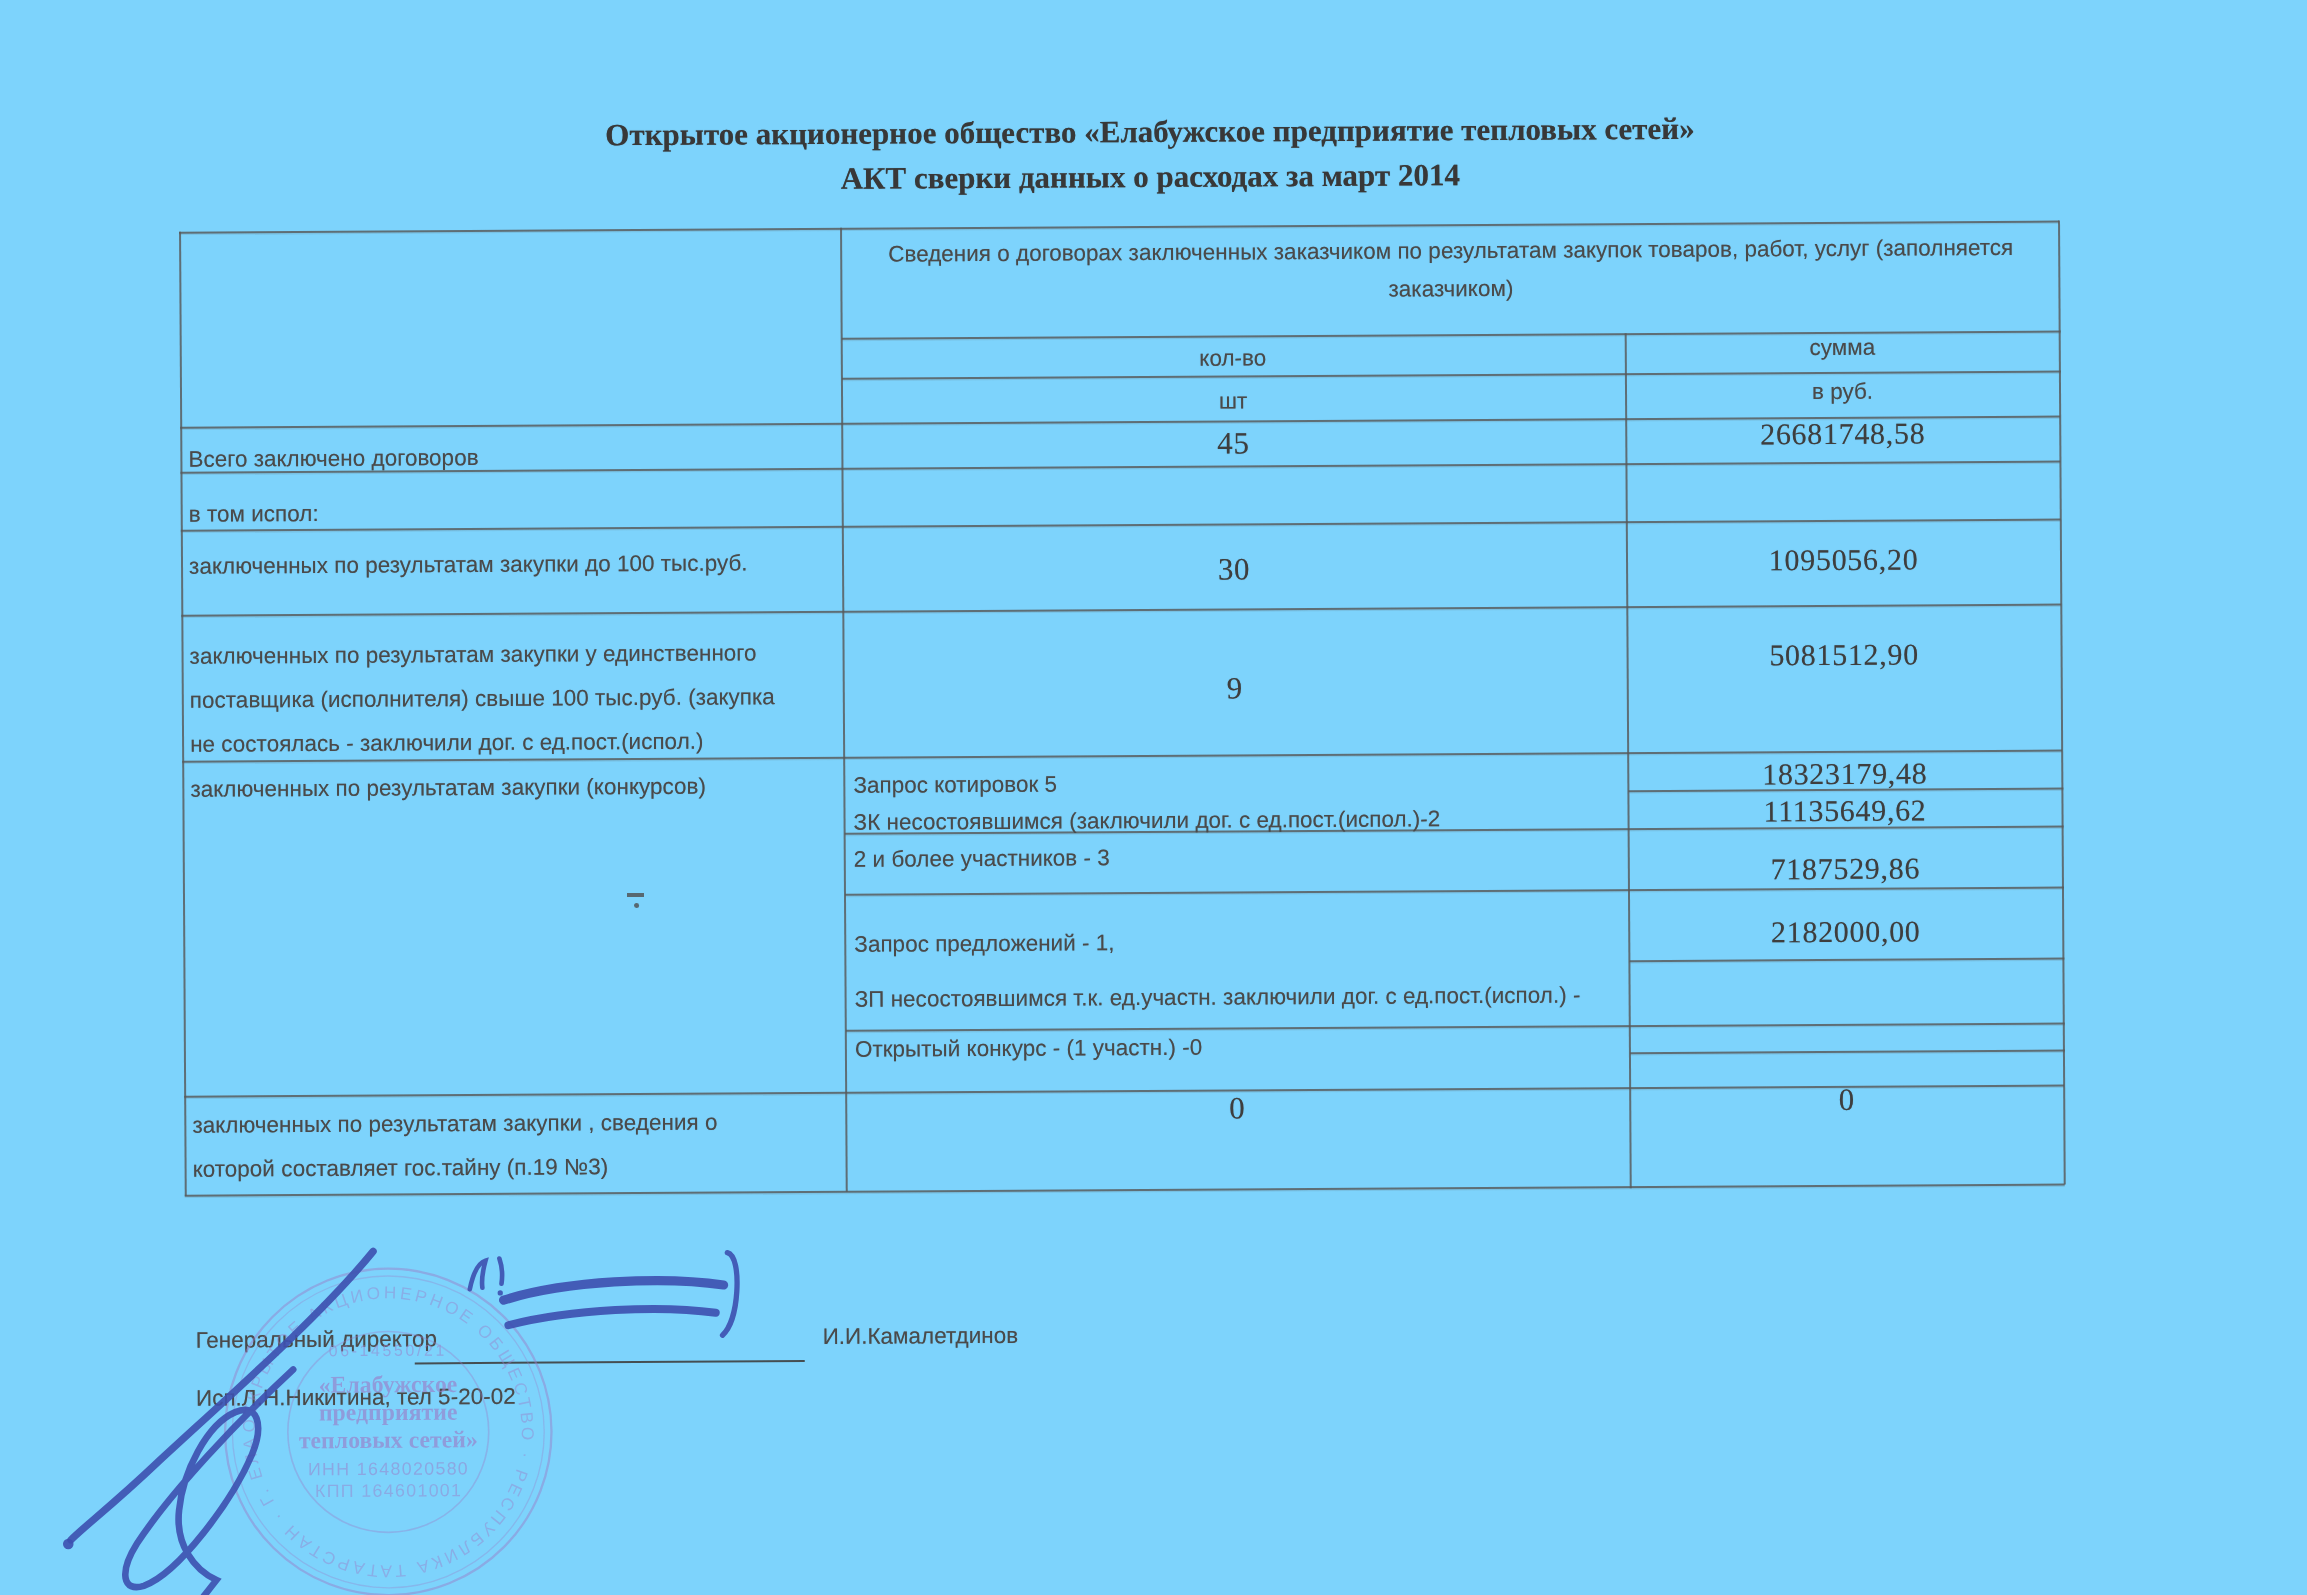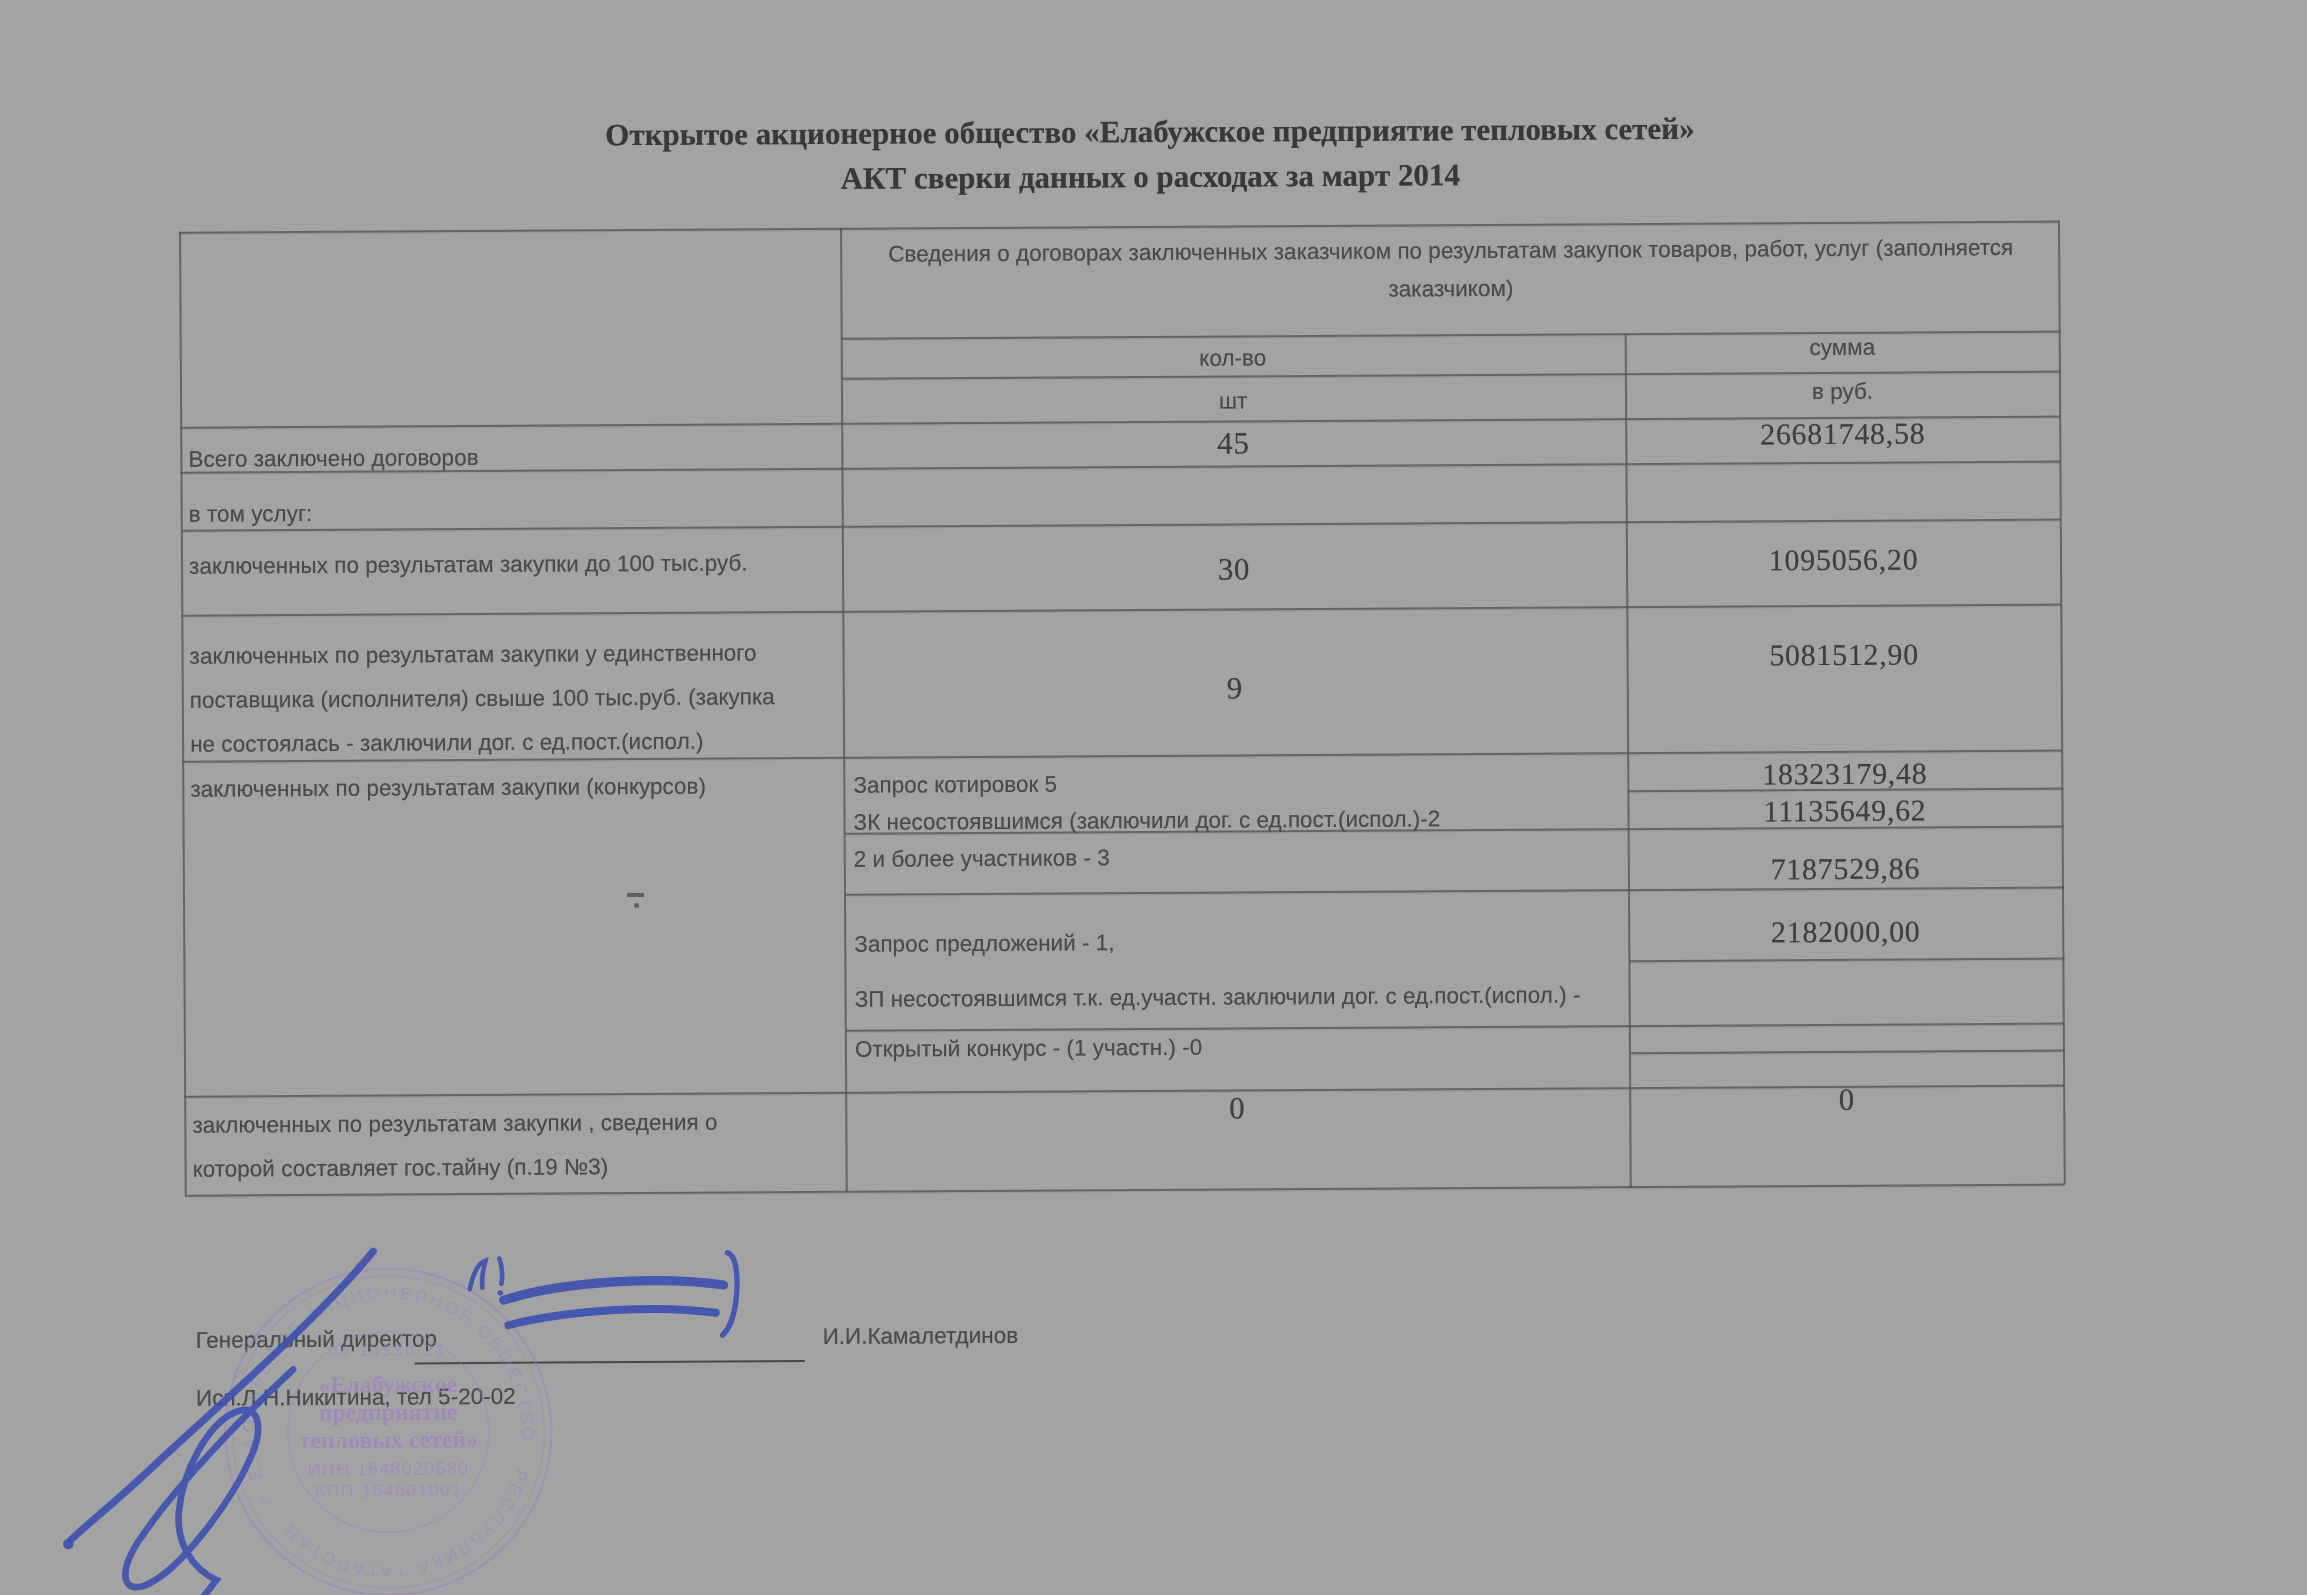--- a/index.html
+++ b/index.html
@@ -4,21 +4,21 @@
 <style>
   html,body{margin:0;padding:0;}
   body{
     width:2307px;height:1595px;
     background:#fbfbf9;
     overflow:hidden;
     font-family:"Liberation Sans", sans-serif;
     position:relative;
   }
   .page{
-    position:absolute;inset:0;background:#a3a3a3;overflow:hidden;padding-left:35px;
+    position:absolute;inset:0;background:#7dd3fc;overflow:hidden;padding-left:35px;
   }
   .scan{
     position:absolute;inset:0;
     transform:rotate(-0.34deg);
     transform-origin:1153px 727px;
   }
   .abs{position:absolute;}
   .t{ 
     color:#4a4a4a;
     font-size:22.5px;
@@ -94,21 +94,21 @@
   <div class="abs t ctr" style="left:844px;width:1219px;top:277px;">заказчиком)</div>
   <div class="abs t col2" style="top:345px;">кол-во</div>
   <div class="abs t col3" style="top:338px;">сумма</div>
   <div class="abs t col2" style="top:388px;">шт</div>
   <div class="abs t col3" style="top:382px;">в руб.</div>
 
   <div class="abs t" style="left:190px;top:440px;">Всего заключено договоров</div>
   <div class="abs num col2" style="top:426px;font-size:31px;">45</div>
   <div class="abs num col3" style="top:421px;">26681748,58</div>
 
-  <div class="abs t" style="left:190px;top:495px;">в том услуг:</div>
+  <div class="abs t" style="left:190px;top:495px;">в том испол:</div>
 
   <div class="abs t" style="left:190px;top:547px;">заключенных по результатам закупки до 100 тыс.руб.</div>
   <div class="abs num col2" style="top:552px;font-size:31px;">30</div>
   <div class="abs num col3" style="top:547px;">1095056,20</div>
 
   <div class="abs t wrap" style="left:190px;top:629px;width:594px;line-height:44px;">заключенных по результатам закупки у единственного поставщика (исполнителя) свыше 100 тыс.руб. (закупка не состоялась - заключили дог. с ед.пост.(испол.)</div>
   <div class="abs num col2" style="top:671px;font-size:31px;">9</div>
   <div class="abs num col3" style="top:642px;">5081512,90</div>
 
   <div class="abs t" style="left:190px;top:770px;">заключенных по результатам закупки (конкурсов)</div>

